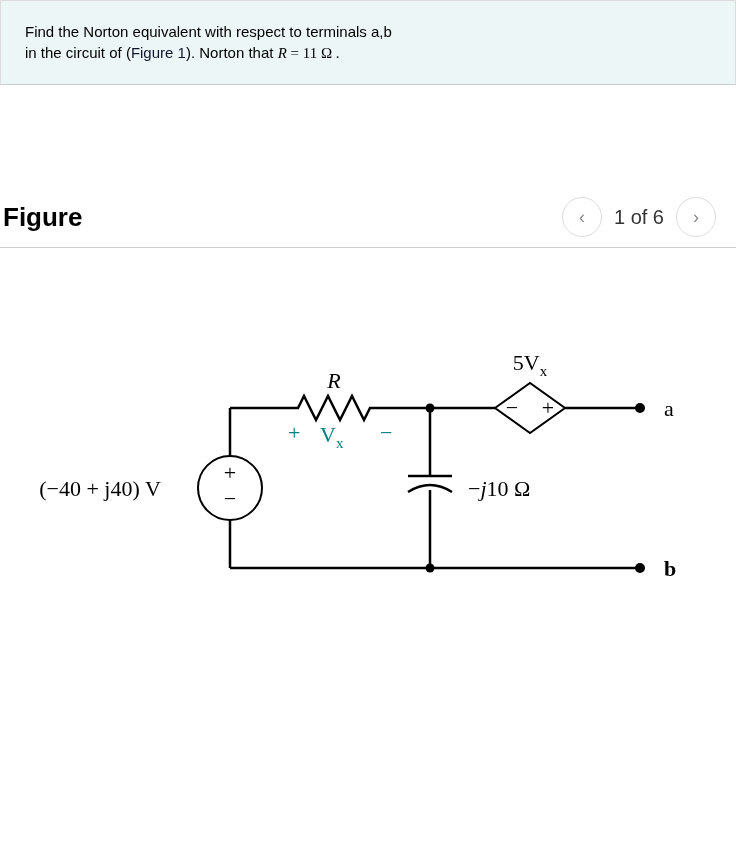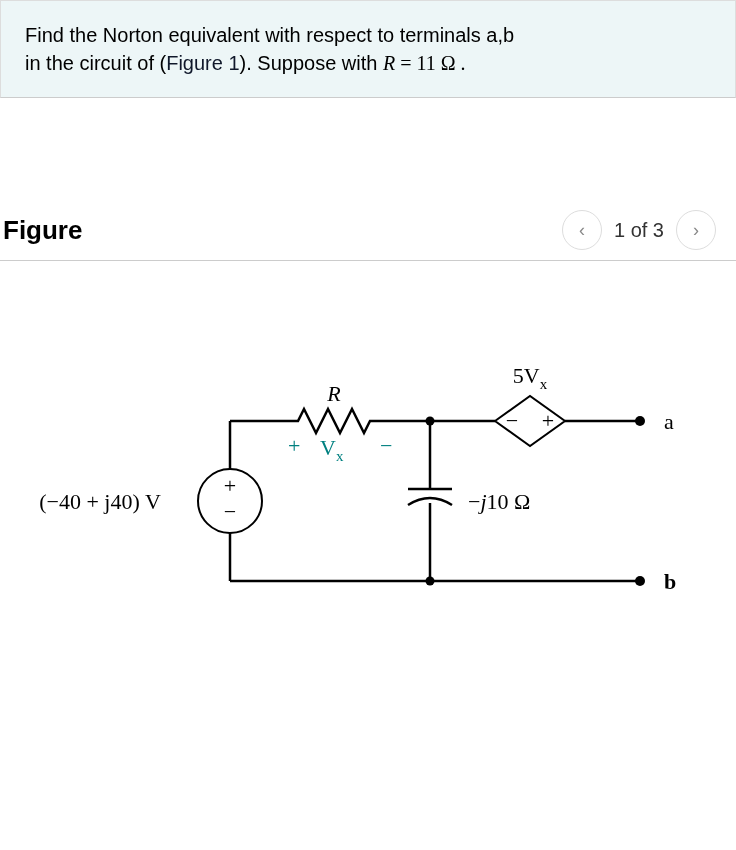--- a/index.html
+++ b/index.html
@@ -7,21 +7,21 @@
     font-family: Arial, Helvetica, sans-serif;
     width: 736px;
     height: 850px;
     background: #fff;
     color: #000;
     position: relative;
   }
   .problem-box {
     background: #edf6f7;
     padding: 20px 24px;
-    font-size: 20px;
+    font-size: 15px;
     line-height: 1.4;
     border: 1px solid #ddd;
     border-bottom: 1px solid #ccc;
   }
   .problem-box .link {
     color: #0f172a;
   }
   .italic { font-style: italic; font-family: 'Times New Roman', serif; }
   .serif { font-family: 'Times New Roman', serif; }
   .figure-header {
@@ -69,28 +69,28 @@
   .node-fill { fill: #000; }
   text.lbl { font-family: 'Times New Roman', serif; font-size: 22px; }
   text.lbl-ital { font-family: 'Times New Roman', serif; font-style: italic; font-size: 22px; }
   text.teal { fill: #008080; font-family: 'Times New Roman', serif; font-size: 22px; }
 </style>
 </head>
 <body>
 
 <div class="problem-box">
   <span>Find the Norton equivalent with respect to terminals a,b</span><br>
-  <span>in the circuit of (</span><span class="link">Figure 1</span><span>). Suppose with </span><span class="italic">R</span><span class="serif"> = 11  Ω .</span>
+  <span>in the circuit of (</span><span class="link">Figure 1</span><span>). Norton that </span><span class="italic">R</span><span class="serif"> = 11  Ω .</span>
 </div>
 
 <div class="figure-header">
   <div class="figure-title">Figure</div>
   <div class="pager">
     <div class="pager-btn">‹</div>
-    <span>1 of 3</span>
+    <span>1 of 6</span>
     <div class="pager-btn">›</div>
   </div>
 </div>
 
 <div class="circuit-area">
 <svg width="736" height="500" viewBox="0 0 736 500">
 
   <circle cx="230" cy="240" r="32" class="thin"></circle>
   <text x="230" y="232" text-anchor="middle" class="lbl">+</text>
   <text x="230" y="258" text-anchor="middle" class="lbl">−</text>

